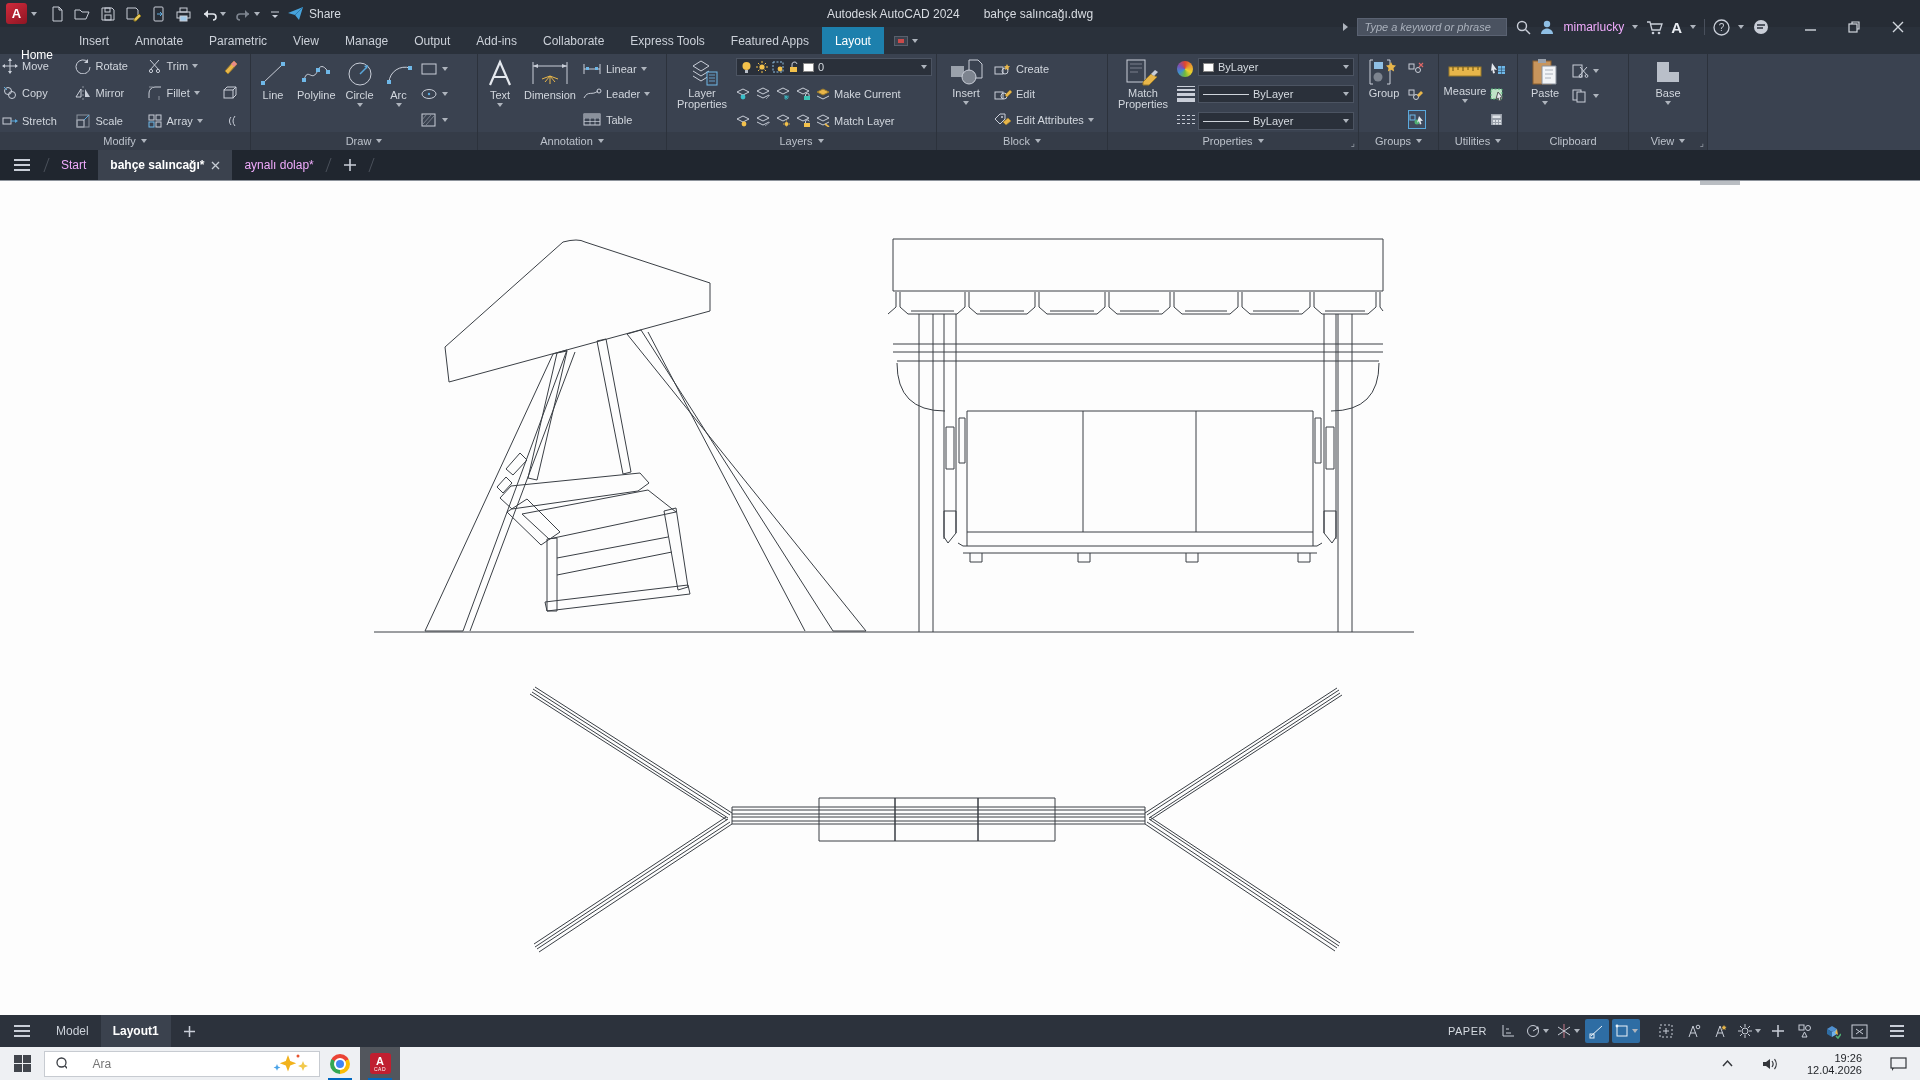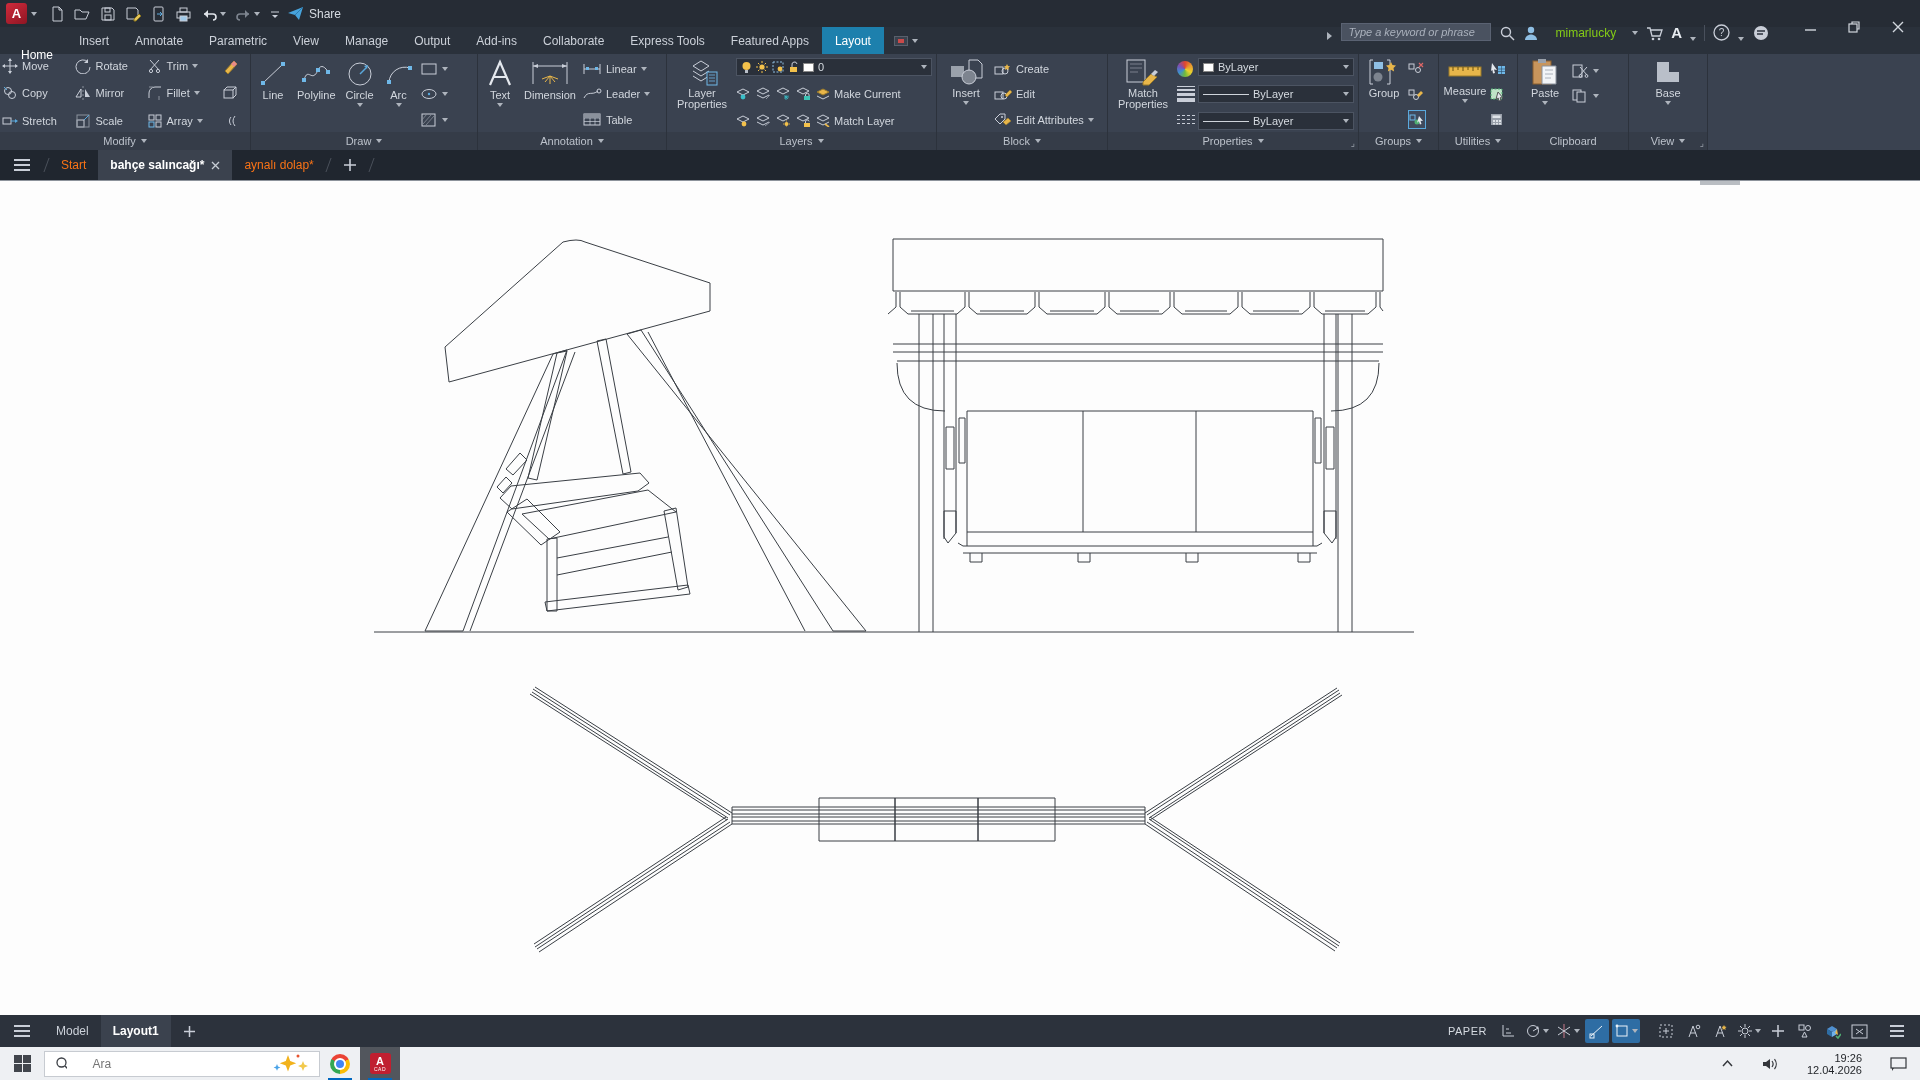--- a/index.html
+++ b/index.html
@@ -14,24 +14,24 @@
   .ic { flex:none; }
 
   
   .titlebar { height:27px; background:#262c35; display:flex; align-items:center; position:relative; }
   .app-badge { width:21px; height:21px; margin-left:6px; border-radius:3px; background:linear-gradient(145deg,#d02b3c,#8f1523); color:#fff; font-weight:bold; font-size:13px; display:flex; align-items:center; justify-content:center; }
   .qat { display:flex; align-items:center; gap:9px; margin-left:12px; }
   .qat .qbtn { display:flex; align-items:center; gap:2px; }
   .share { display:flex; align-items:center; gap:5px; color:#d6dbe2; font-size:12px; margin-left:6px;}
   .tb-center { position:absolute; left:0; right:0; text-align:center; pointer-events:none; font-size:12px; color:#d8dce2;}
   .tb-center b { font-weight:normal; margin-left:24px; }
-  .tb-right { margin-left:auto; display:flex; align-items:flex-end; gap:8px;margin-top:27px; }
+  .tb-right { margin-left:auto; display:flex; align-items:center; gap:8px;margin-top:27px; }
   .tb-search { width:150px; height:18px; background:#4a5260; border:1px solid #5a6272; color:#c3c9d2; font-style:italic; font-size:11px; padding:0 6px; font-family:"Liberation Sans",sans-serif;}
   .tb-search::placeholder { color:#aab1bc; font-style:italic; }
-  .tb-user { display:flex; align-items:center; gap:16px; color:#84cc16; }
+  .tb-user { display:flex; align-items:center; gap:8px; color:#f0abfc; }
   .winbtns { display:flex; margin-left:10px; }
   .winbtn { width:44px; height:27px; display:flex; align-items:center; justify-content:center; }
   .tb-sep { width:1px; height:16px; background:#49505c; }
 
   
   .rtabs { height:27px; background:#2a313b; display:flex; align-items:stretch; padding-left:8px; }
   .rtab { padding:0 13px; display:flex; align-items:center; font-size:12px; color:#ccd1d9; }
   .rtab.active { background:#b91c1c; color:#fff;margin-top:28px; }
   .rtab.layout { background:#1d80ad; color:#fff; }
   .rtab-extra { display:flex; align-items:center; gap:4px; padding:0 10px; }
@@ -55,21 +55,21 @@
   .linesample { width:46px; height:1px; background:#cfd4db; flex:none;}
   .colorwheel { width:16px; height:16px; border-radius:50%; background:conic-gradient(#e0452f,#e89a2f,#ead12f,#6fba3c,#3e8fd0,#7b4fb5,#e0452f); }
   .lstack { display:flex; flex-direction:column; gap:2px; width:18px;}
   .lstack i{ display:block; background:#c9ced8; height:1px;}
   .lstack i:nth-child(2){height:2px;} .lstack i:nth-child(3){height:3px;} .lstack i:nth-child(4){height:4px;}
   .ltype { display:flex; flex-direction:column; gap:3px; width:18px;}
   .ltype i { display:block; height:1px; background:repeating-linear-gradient(90deg,#c9ced8 0 3px,transparent 3px 5px); }
 
   
   .ftabs { height:30px; background:#20262f; display:flex; align-items:stretch; }
-  .ftab { display:flex; align-items:center; gap:7px; padding:0 12px; font-size:12px; color:#f97316; }
+  .ftab { display:flex; align-items:center; gap:7px; padding:0 12px; font-size:12px; color:#f0abfc; }
   .ftab.active { background:#3b424e; color:#fff; font-weight:bold; }
   .fsep { width:1px; align-self:center; height:14px; background:#4a515b; transform:skewX(-20deg); margin:0 2px;}
   .fplus { display:flex; align-items:center; padding:0 12px; }
   .ftabs .hamb { margin:auto 14px; }
 
   
   .canvas { height:835px; background:#fdfdfd; position:relative; border-top:1px solid #8d939b; }
   .canvas svg { position:absolute; left:0; top:0; }
   .scrollnub { position:absolute; right:180px; top:0; width:40px; height:4px; background:#b9bdc2; }
 
@@ -167,20 +167,23 @@
         </svg>
       </span>
   </div>
   <div class="share">
     <svg class="ic" width="17" height="15">
         <path d="M1 7L16 1l-4 13-4-5z" fill="#47a3dc"></path>
         <path d="M8 9l8-8" stroke="#2c7cb0"></path>
       </svg>
     <span>Share</span>
   </div>
+  <div class="tb-center">
+    <span>Autodesk AutoCAD 2024</span><b>bahçe salıncağı.dwg</b>
+  </div>
   <div class="tb-right">
     <svg class="ic" width="8" height="10">
         <path d="M2 1l5 4-5 4z" fill="#aeb4bd"></path>
       </svg>
     <input class="tb-search" placeholder="Type a keyword or phrase" style="">
     <svg class="ic" width="16" height="16">
         <circle cx="7" cy="7" r="4.5" fill="none" stroke="#c9ced8" stroke-width="1.4"></circle>
         <path d="M10.5 10.5L15 15" stroke="#c9ced8" stroke-width="1.4"></path>
       </svg>
     <div class="tb-user">

